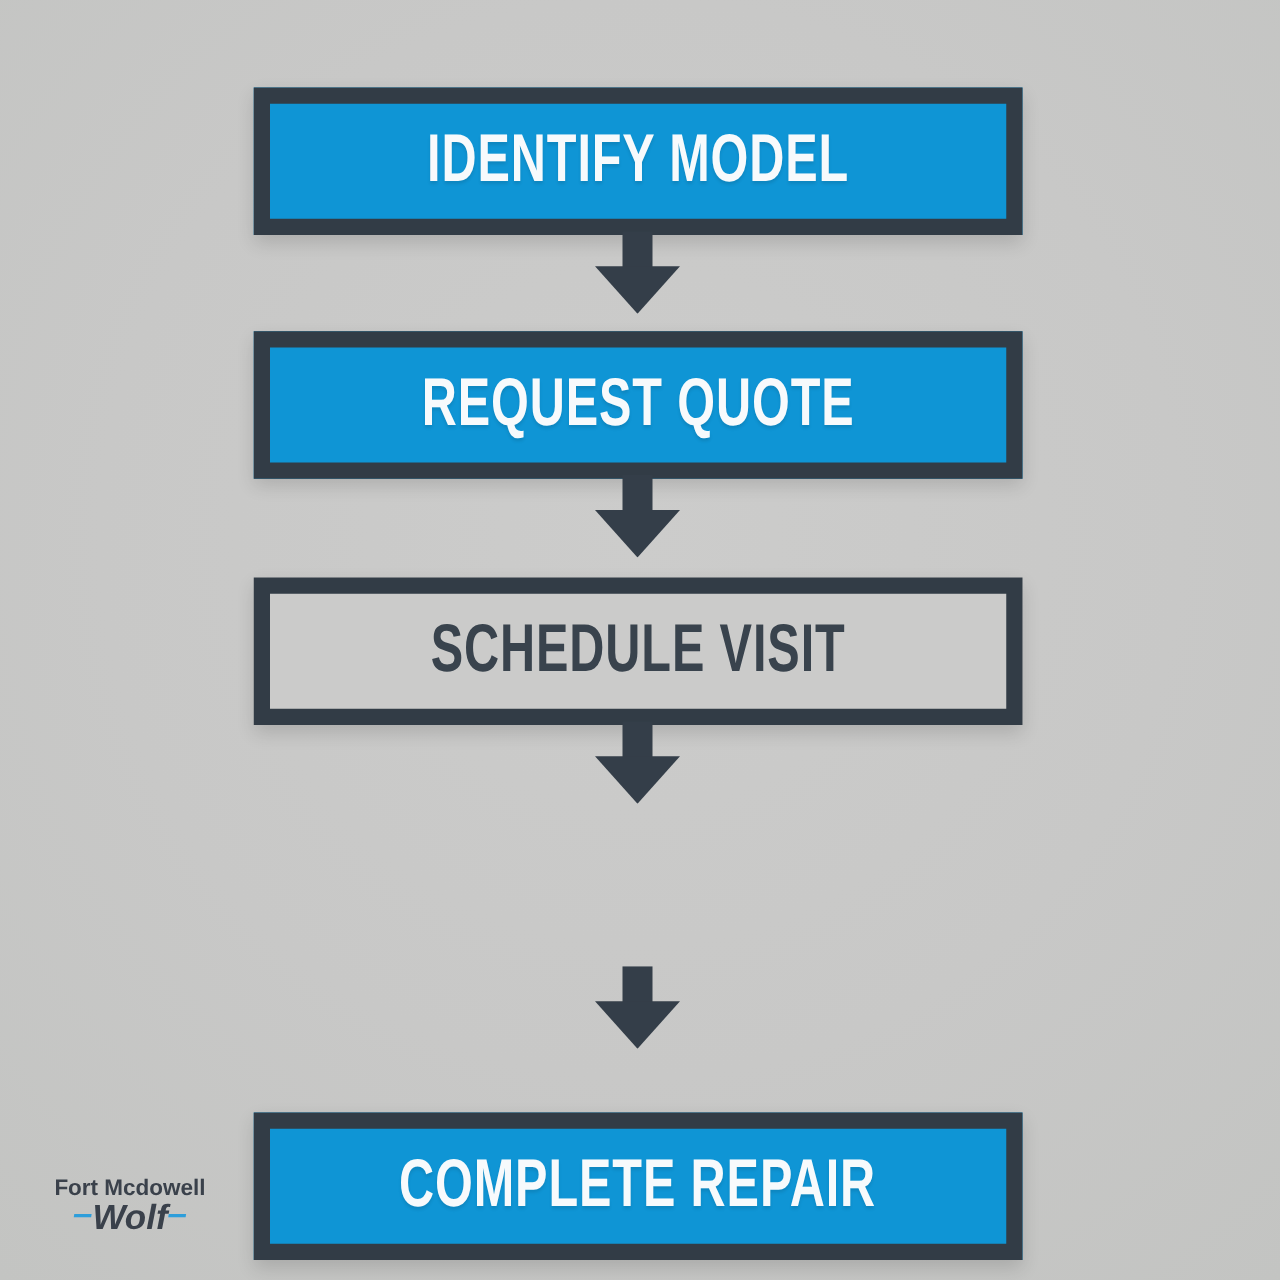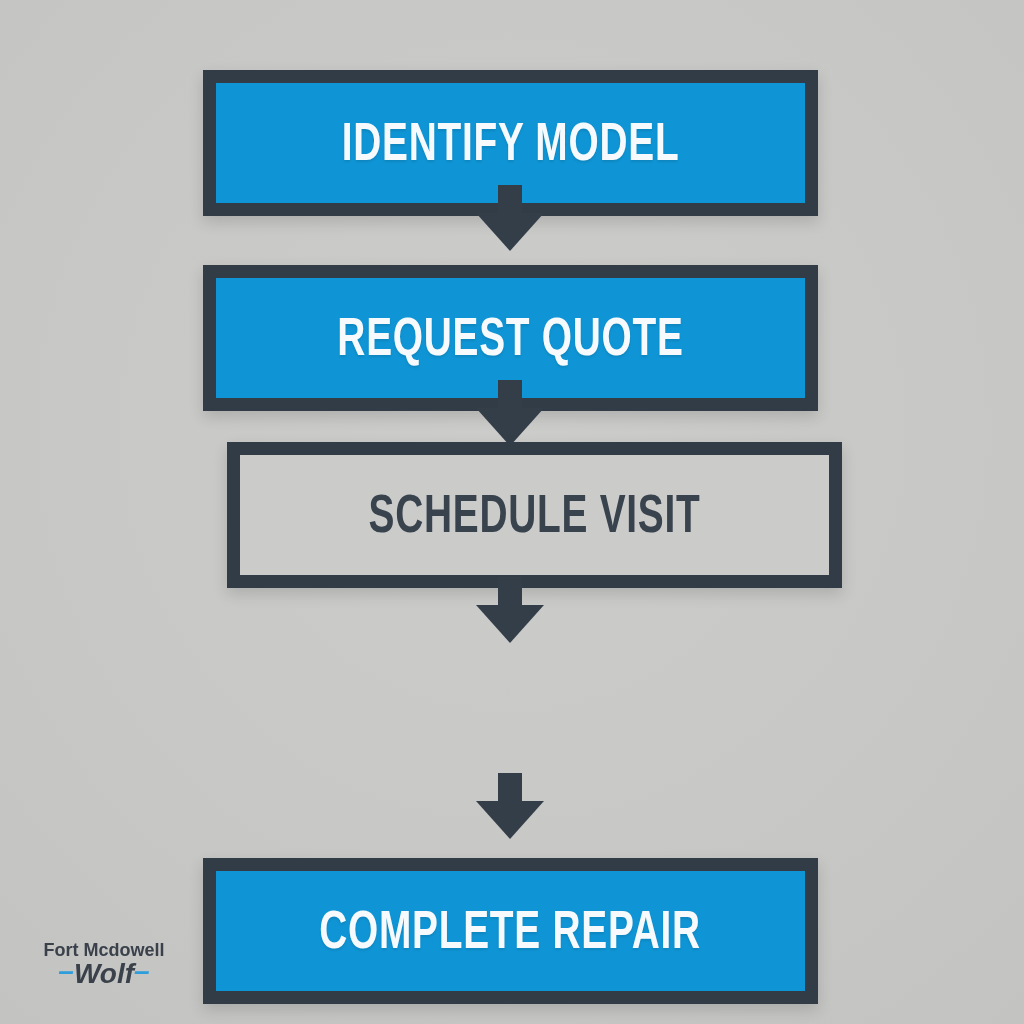--- a/index.html
+++ b/index.html
@@ -14,41 +14,41 @@
     height: 1024px;
     margin: 0 auto;
     overflow: hidden;
     background: radial-gradient(circle at 50% 42%, #cccccb 0%, #c8c8c7 55%, #c3c4c2 100%);
   }
   
   .step {
     position: absolute;
     left: 203px;
     width: 615px;
-    height: 146px;
+    height: 118px;
     box-sizing: border-box;
     border: 13px solid #323c46;
     display: flex;
     align-items: center;
     justify-content: center;
     box-shadow: 0 6px 14px rgba(0,0,0,0.14);
   }
   .step.blue {
     background: #0f95d5;
     color: #f7fafc;
   }
   .step.gray {
     background: #cbcbca;
     color: #39434d;
   }
   .step.s1 { top: 70px; }
   .step.s2 { top: 265px; }
-  .step.s3 { top: 442px; margin-left: 24px; }
+  .step.s3 { top: 462px; }
   .step.s4 { top: 658px; }
-  .step.s5 { top: 858px; }
+  .step.s5 { top: 890px; }
   .step-label {
     font-weight: bold;
     font-size: 54px;
     letter-spacing: 1px;
     white-space: nowrap;
     transform: scaleX(0.72);
     transform-origin: center;
     line-height: 1;
     padding-bottom: 4px;
   }

